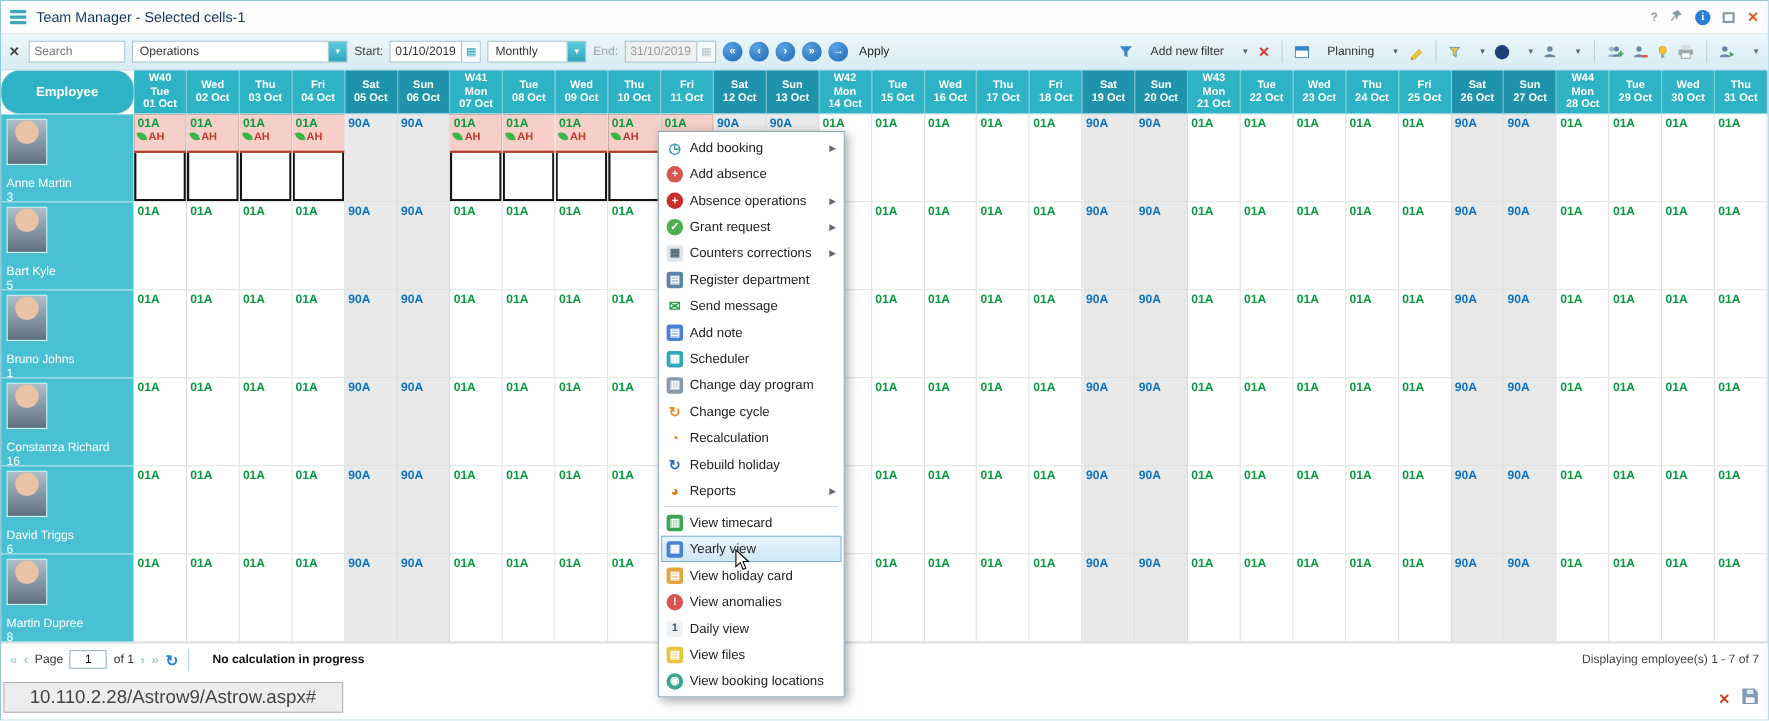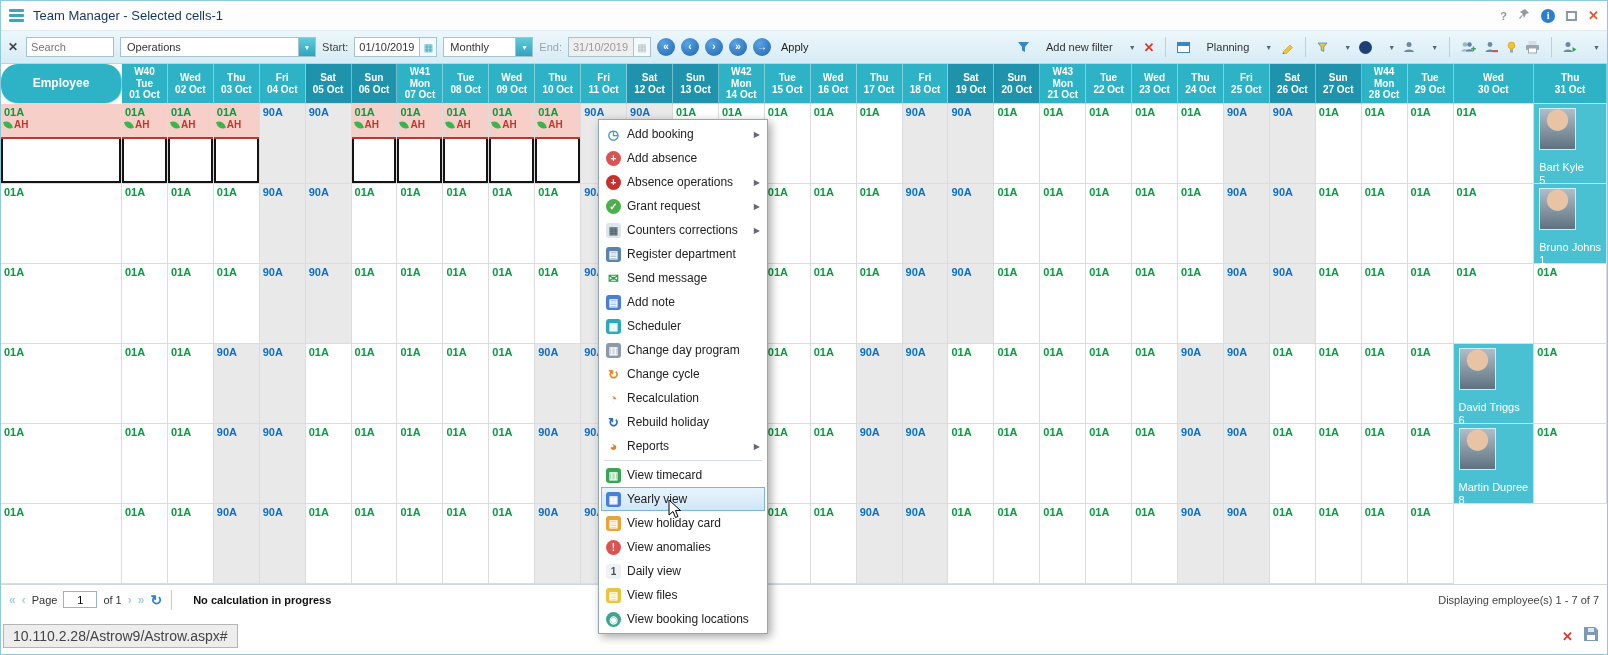--- a/index.html
+++ b/index.html
@@ -80,21 +80,21 @@
   .statusbar { position:absolute; top:583px; left:0; width:1606px; height:30px; border-top:1px solid #cfd8dc; display:flex; align-items:center; padding:0 8px; font-size:11px; color:#333; gap:6px; background:#fff; }
   .pg { color:#49b0c4; font-weight:bold; font-size:12px; cursor:pointer; }
   .pg.dim { color:#a8cdd6; }
   .pageinput { width:34px; height:17px; border:1px solid #9ab4be; text-align:center; font-size:11px; font-family:inherit; }
   .refresh { color:#2a7fd4; font-weight:bold; font-size:14px; cursor:pointer; }
   .statustext { font-weight:bold; margin-left:12px; color:#111; }
   .displaying { margin-left:auto; color:#444; }
 
   
   .urlrow { position:absolute; top:613px; left:0; width:1606px; height:41px; background:#fff; }
-  .urlbox { position:absolute; left:2px; bottom:7px; background:#ededed; border:1px solid #b5b5b5; padding:3px 9px; font-size:14px; color:#444; }
+  .urlbox { position:absolute; left:2px; bottom:7px; background:#ededed; border:1px solid #b5b5b5; padding:3px 23px; font-size:17px; color:#444; }
   .br-icons { position:absolute; right:8px; bottom:9px; display:flex; gap:10px; align-items:center; }
 
   .cursor { position:absolute; left:667px; top:498px; z-index:99; pointer-events:none; }
 </style>
 </head>
 <body>
 
 <div class="window">
 
   <div class="titlebar">
@@ -351,20 +351,25 @@
         <div>29 Oct</div>
       </div>
       <div class="hc">
         <div>Wed</div>
         <div>30 Oct</div>
       </div>
       <div class="hc">
         <div>Thu</div>
         <div>31 Oct</div>
       </div>
+      <div class="empcell">
+        <div class="photo"></div>
+        <div class="ename">Anne Martin</div>
+        <div class="enum">3</div>
+      </div>
       <div class="cell sel">
         <div class="ahband">
           <div class="cv v01">01A</div>
           <div class="ahline"><span class="leaf"></span><span class="ahtxt">AH</span></div>
         </div>
       </div>
       <div class="cell sel">
         <div class="ahband">
           <div class="cv v01">01A</div>
           <div class="ahline"><span class="leaf"></span><span class="ahtxt">AH</span></div>
@@ -666,20 +671,25 @@
         <div class="cv v01">01A</div>
       </div>
       <div class="cell">
         <div class="cv v01">01A</div>
       </div>
       <div class="cell">
         <div class="cv v01">01A</div>
       </div>
       <div class="cell">
         <div class="cv v01">01A</div>
+      </div>
+      <div class="empcell">
+        <div class="photo"></div>
+        <div class="ename">Constanza Richard</div>
+        <div class="enum">16</div>
       </div>
       <div class="cell">
         <div class="cv v01">01A</div>
       </div>
       <div class="cell">
         <div class="cv v01">01A</div>
       </div>
       <div class="cell">
         <div class="cv v01">01A</div>
       </div>

